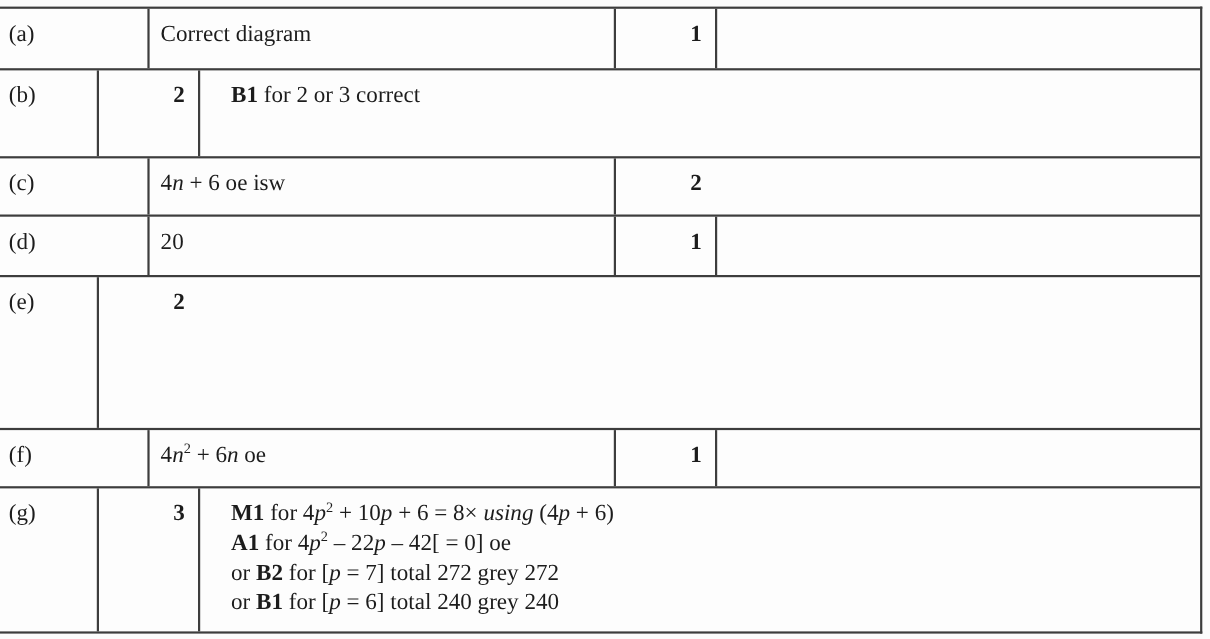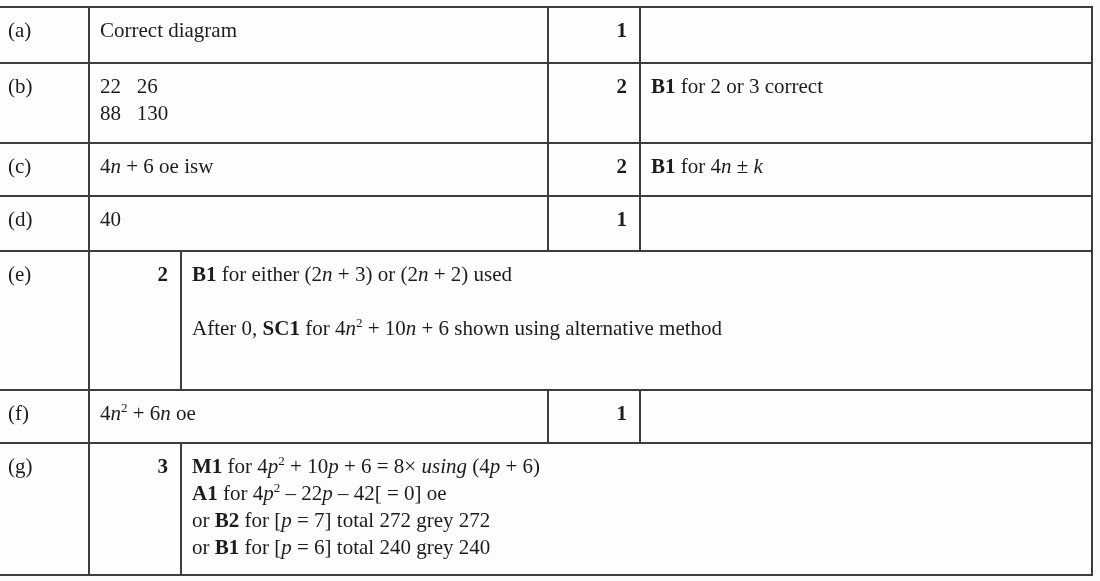--- a/index.html
+++ b/index.html
@@ -21,75 +21,73 @@
   }
   .row { display: flex; border-bottom: 2px solid #3d3d3d; }
   .row:last-child { border-bottom: none; }
   .cell {
     padding: 9px 10px 6px 10px;
     font-size: 21px;
     line-height: 27px;
   }
   .part  { width: 88px; padding-left: 8px; }
   .answer {
-    width: 459px;
+    width: 424px;
     border-left: 2px solid #3d3d3d;
+    margin-left: 46px;
   }
   .marks {
     width: 92px;
     border-left: 2px solid #3d3d3d;
     text-align: right;
     padding-right: 12px;
     font-weight: bold;
   }
   .guidance {
     flex: 1;
     border-left: 2px solid #3d3d3d;
-    padding-left: 10px;
+    padding-left: 28px;
   }
   .guidance b, .answer b { font-weight: bold; }
   i { font-style: italic; }
   sup { font-size: 0.62em; vertical-align: super; line-height: 0; }
 </style>
 </head>
 <body>
 
 <div class="markscheme-table">
   <div class="row" style="min-height: 56px;">
     <div class="cell part">(a)</div>
     <div class="cell answer">Correct diagram</div>
     <div class="cell marks">1</div>
     <div class="cell guidance"></div>
   </div>
 
   <div class="row" style="min-height: 80px;">
     <div class="cell part">(b)</div>
-    <div class="cell answer">22&nbsp;&nbsp;&nbsp;26<br>88&nbsp;&nbsp;&nbsp;130</div>
     <div class="cell marks">2</div>
     <div class="cell guidance"><b>B1</b> for 2 or 3 correct</div>
   </div>
 
   <div class="row" style="min-height: 53px;">
     <div class="cell part">(c)</div>
     <div class="cell answer">4<i>n</i> + 6 oe isw</div>
     <div class="cell marks">2</div>
-    <div class="cell guidance"><b>B1</b> for 4<i>n</i> ± <i>k</i></div>
   </div>
 
   <div class="row" style="min-height: 55px;">
     <div class="cell part">(d)</div>
-    <div class="cell answer">40</div>
+    <div class="cell answer">20</div>
     <div class="cell marks">1</div>
     <div class="cell guidance"></div>
   </div>
 
   <div class="row" style="min-height: 139px;">
     <div class="cell part">(e)</div>
     <div class="cell marks">2</div>
-    <div class="cell guidance"><b>B1</b> for either (2<i>n</i> + 3) or (2<i>n</i> + 2) used<br><br>After 0, <b>SC1</b> for 4<i>n</i><sup>2</sup> + 10<i>n</i> + 6 shown using alternative method</div>
   </div>
 
   <div class="row" style="min-height: 53px;">
     <div class="cell part">(f)</div>
     <div class="cell answer">4<i>n</i><sup>2</sup> + 6<i>n</i> oe</div>
     <div class="cell marks">1</div>
     <div class="cell guidance"></div>
   </div>
 
   <div class="row" style="min-height: 130px;">

